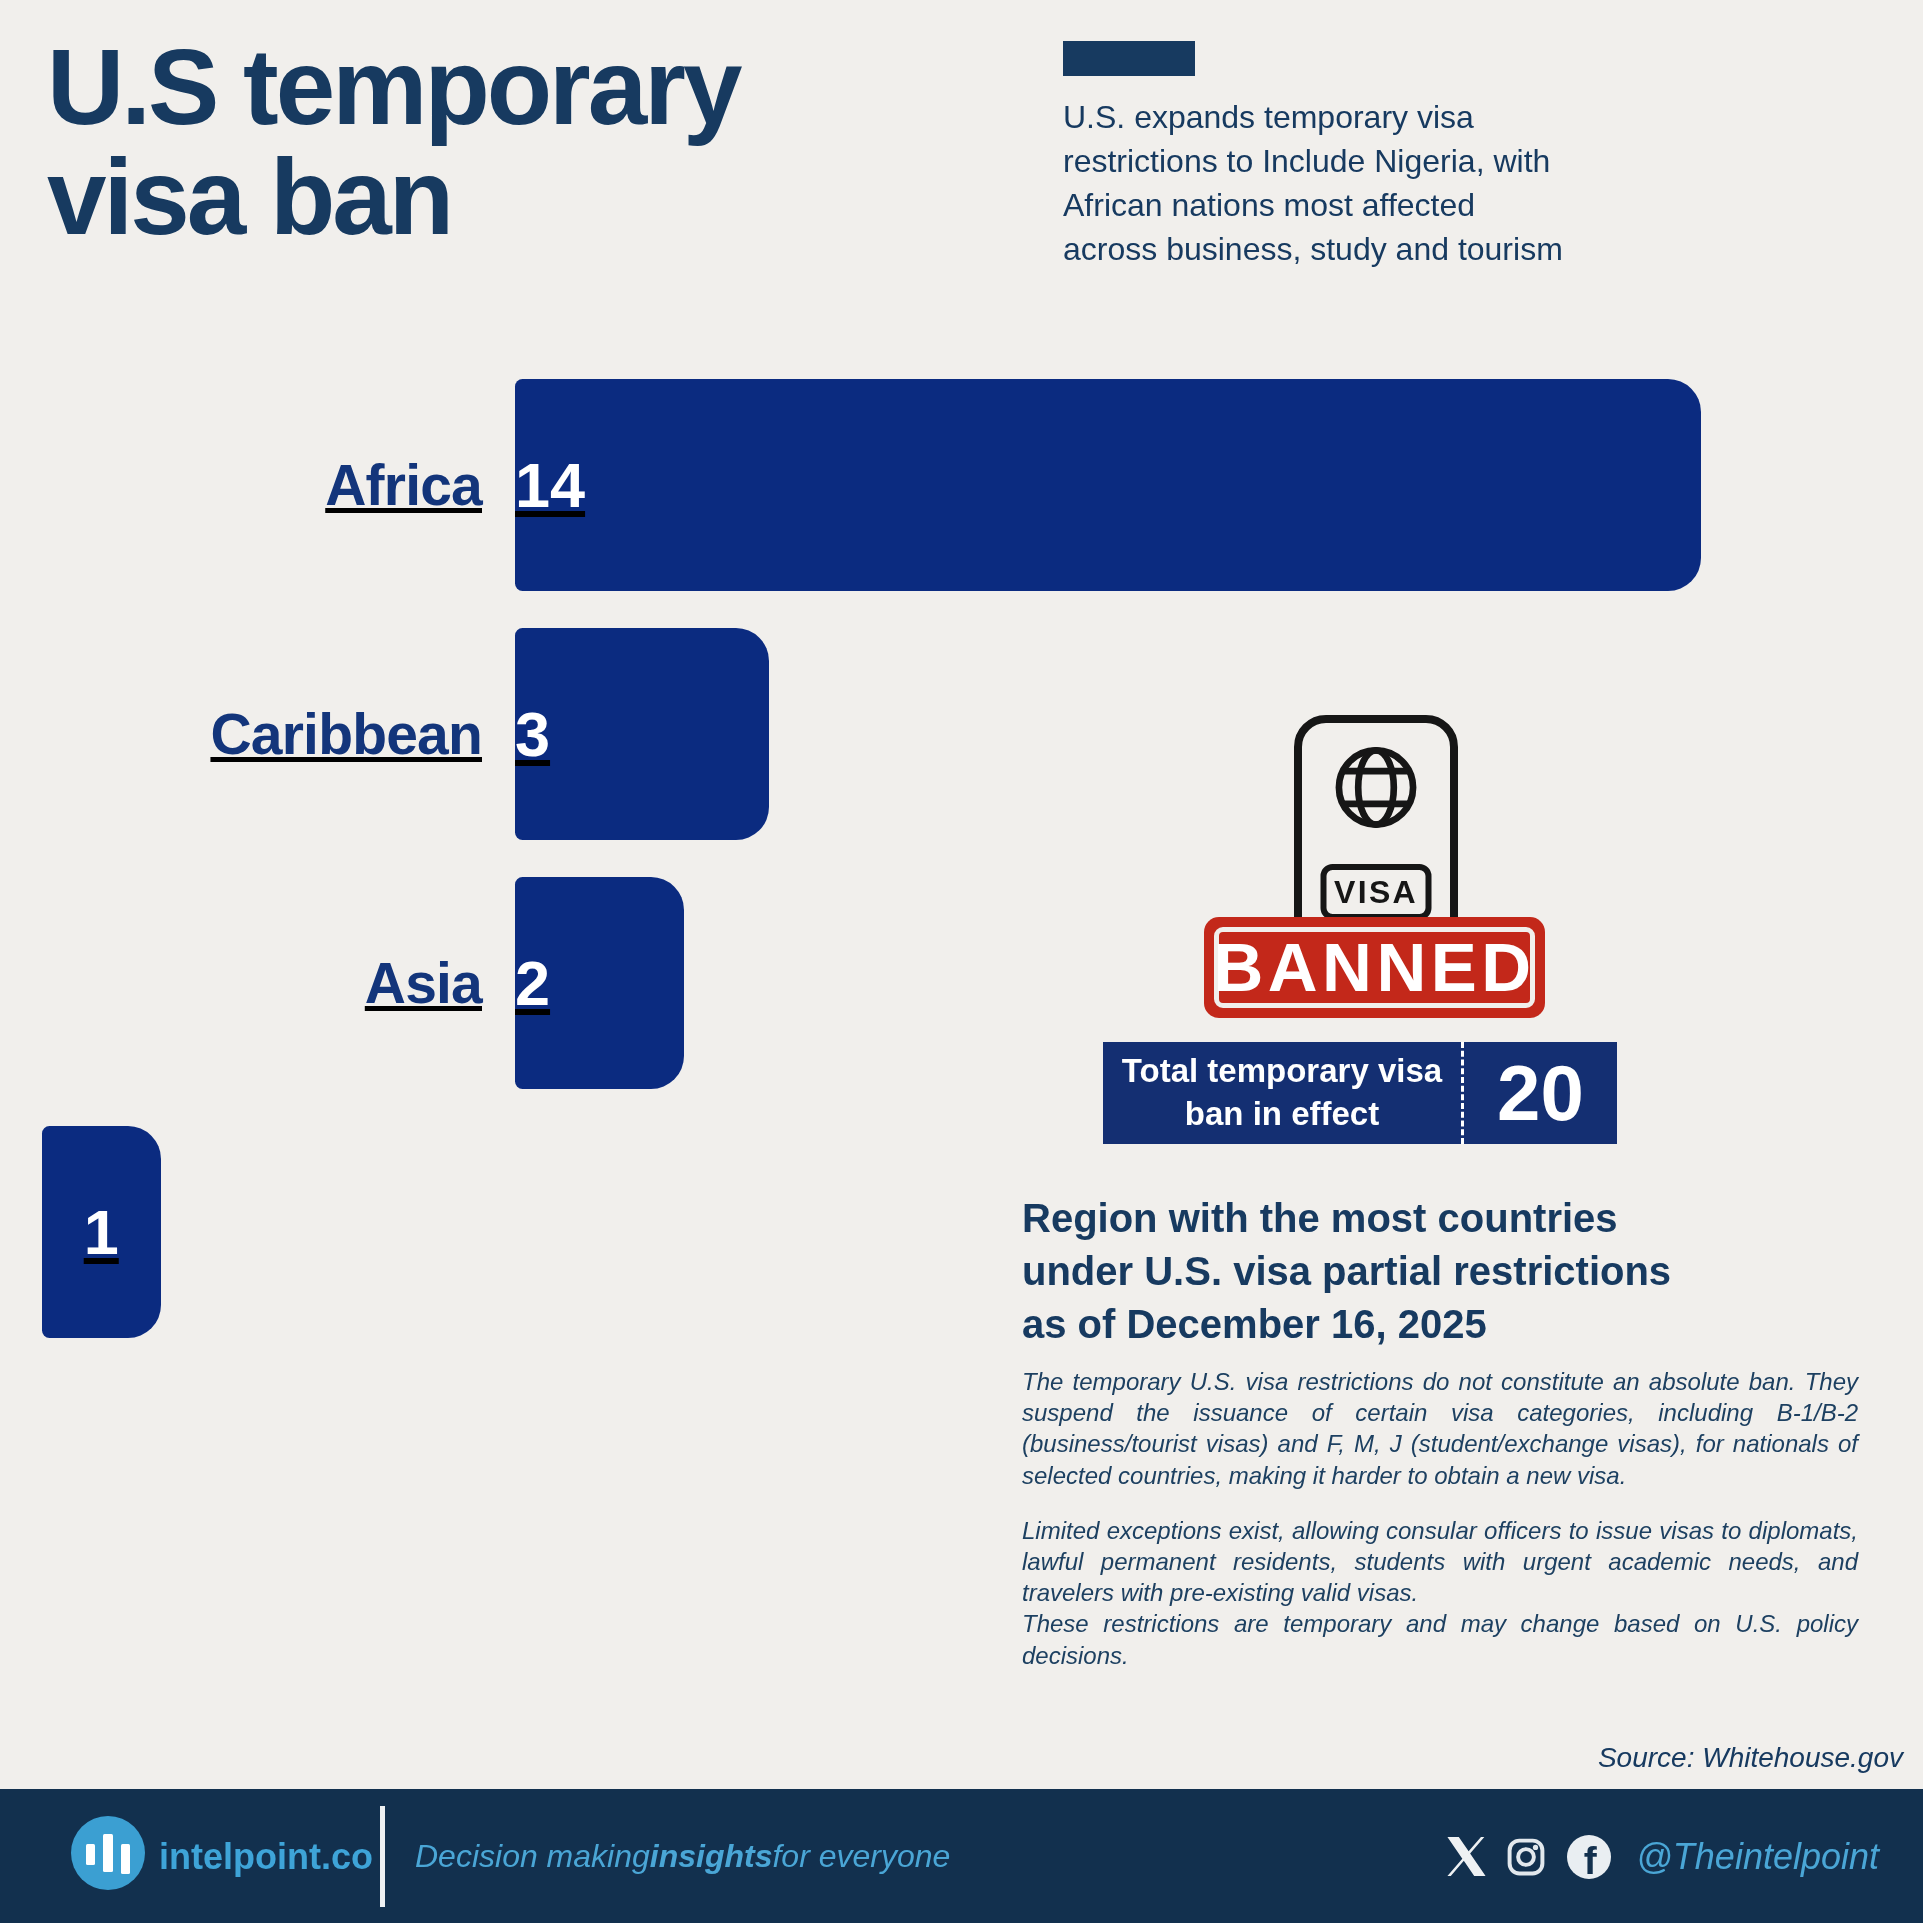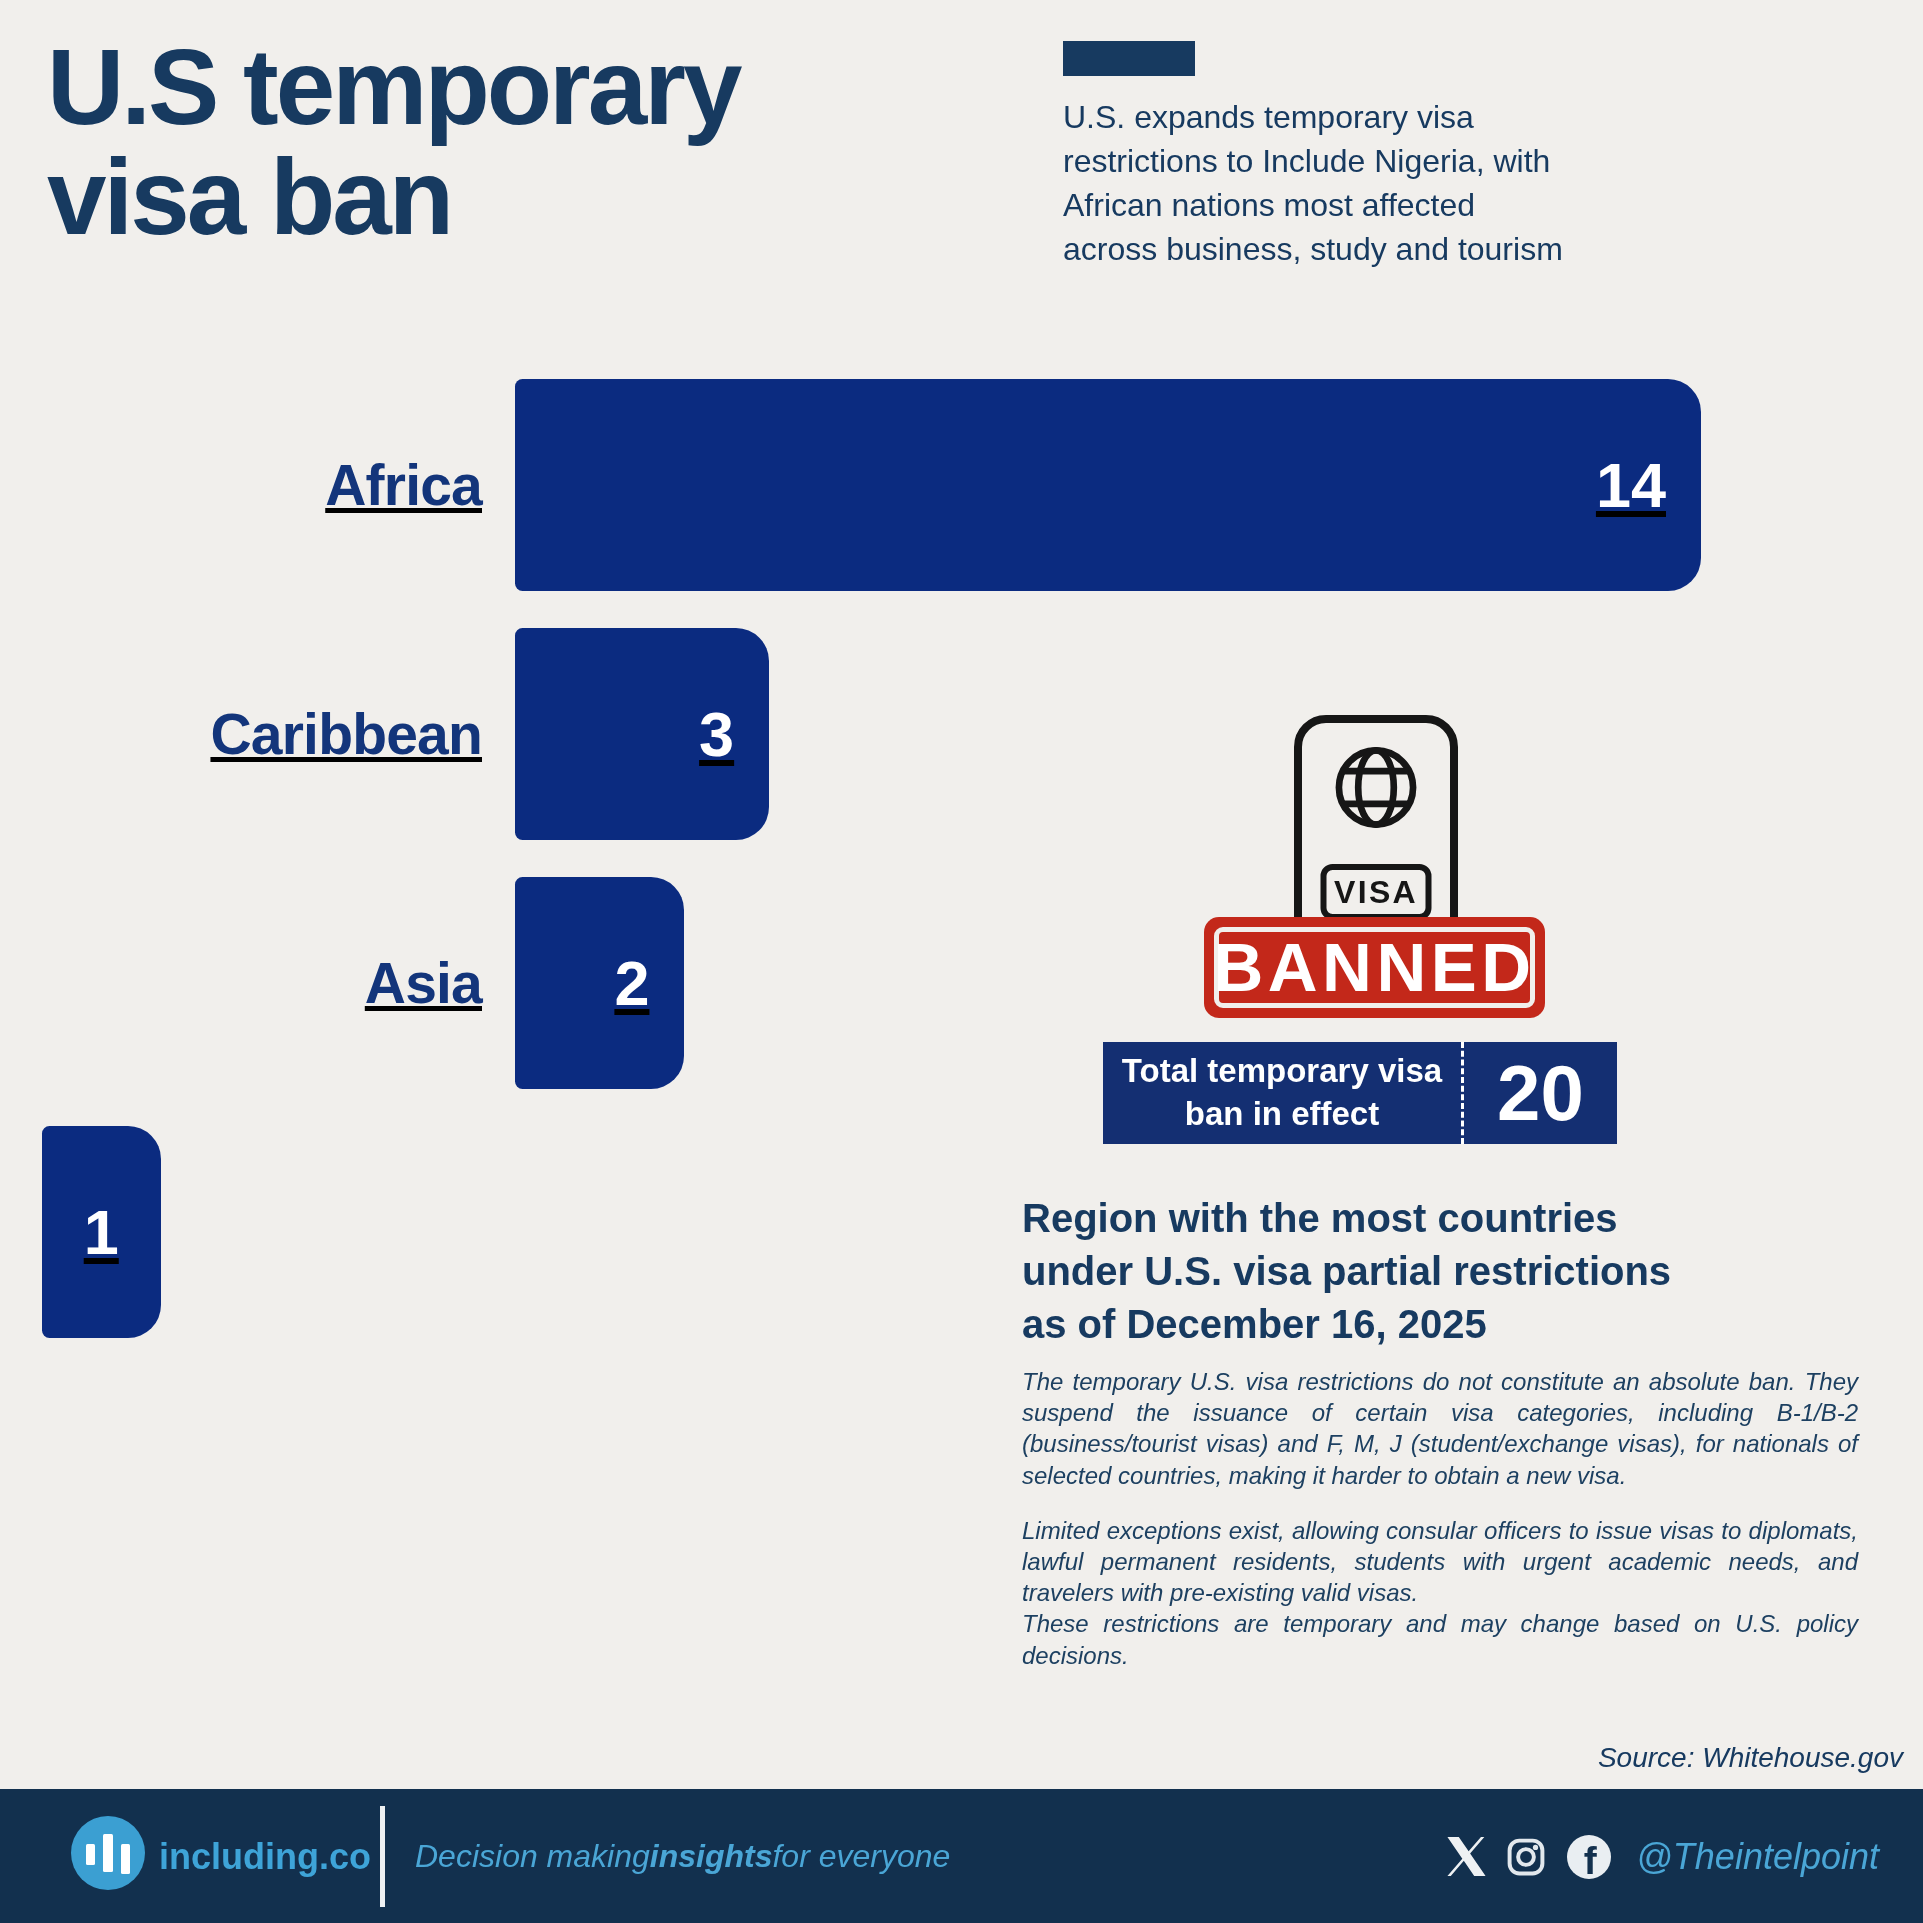--- a/index.html
+++ b/index.html
@@ -42,22 +42,22 @@
   .clabel{
     box-sizing:content-box; width:440px; padding-right:33px;
     display:flex; align-items:center; justify-content:flex-end;
     font-size:57px; font-weight:bold; color:var(--label-navy);
     letter-spacing:-0.8px;
   }
   .ctrack{flex:1; position:relative;}
   .cbar{
     height:100%; background:var(--bar-blue);
     border-radius:7.5px 33px 33px 7.5px;
-    display:flex; align-items:center; justify-content:flex-end;
-    padding-right:35px; box-sizing:border-box;
+    display:flex; align-items:center; 
+    box-sizing:border-box;
   }
   .cbar.center{justify-content:center; padding-right:0;}
   .cval{color:var(--white); font-size:63px; font-weight:bold;}
   
   .passport{
     position:absolute; left:1294px; top:715px; width:164px; height:248px;
     border:8.3px solid #161616; border-radius:32px; box-sizing:border-box;
     z-index:1;
   }
   .passport .globe{position:absolute; left:50%; top:19.5px; transform:translateX(-50%);}
@@ -234,21 +234,21 @@
   <div class="source">Source: Whitehouse.gov</div>
 
   <div class="footer">
     <div class="logo-circle">
       <div class="logo-bars">
         <span class="b1"></span>
           <span class="b2"></span>
           <span class="b3"></span>
       </div>
     </div>
-    <div class="brand">including.co</div>
+    <div class="brand">intelpoint.co</div>
     <div class="footer-divider"></div>
     <div class="tagline">
         <span>Decision making </span>
         <b>insights</b>
         <span> for everyone</span>
       </div>
     <div class="socials">
       <span class="social-icon">
         <svg width="39" height="39" viewBox="0 0 1200 1227">
             <path fill="#eef1f3" d="M714.163 519.284 1160.89 0h-105.86L667.137 450.887 357.328 0H0l468.492 681.821L0 1226.37h105.866l409.625-476.152 327.181 476.152H1200L714.137 519.284Z"></path>

